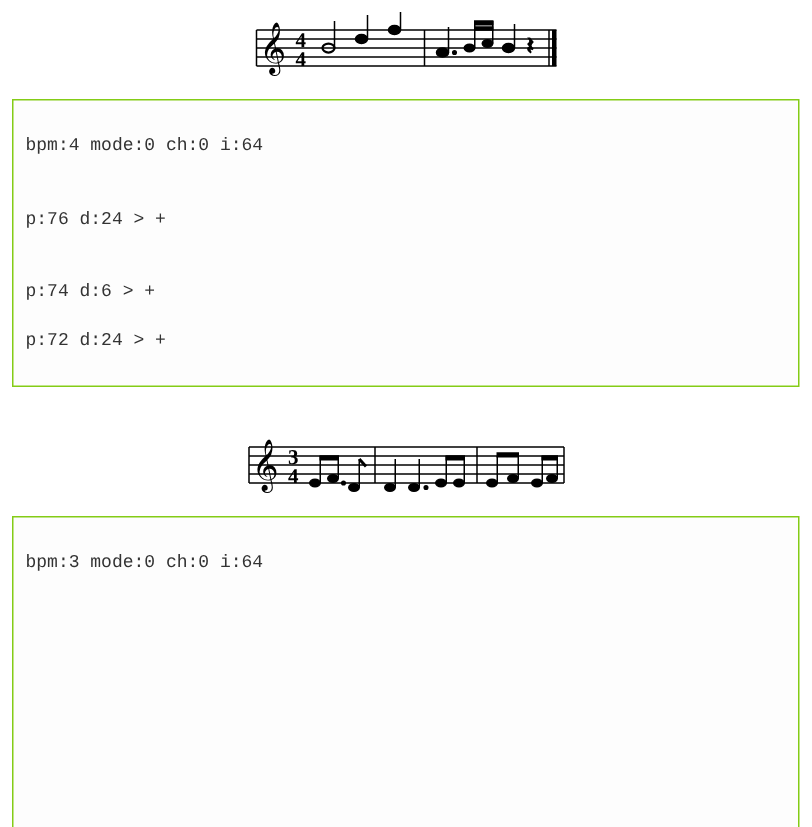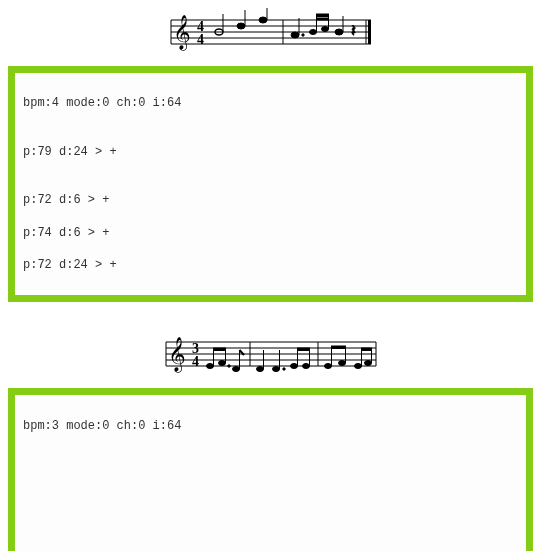--- a/index.html
+++ b/index.html
@@ -12,21 +12,21 @@
       padding: 8px;
     }
     .score-wrap {
       text-align: center;
       margin-bottom: 6px;
     }
     .score {
       display: inline-block;
     }
     .code-block {
-      border: 7px solid #84cc16;
+      border: 1px solid #84cc16;
       background: #fdfdfd;
       padding: 6px 8px;
       margin-bottom: 28px;
       line-height: 1.35;
       white-space: pre;
     }
     .code-line { display: block; }
     .blank-line { height: 1.35em; }
   </style>
 </head>
@@ -81,23 +81,22 @@
       <line x1="182" y1="24" x2="182" y2="8"></line>
 
       <text x="190" y="28" font-size="16" font-family="serif">𝄽</text>
     </g>
   </svg>
 </div>
 
 <div class="code-block">
 <span class="code-line">bpm:4 mode:0 ch:0 i:64</span>
 <span class="blank-line"></span>
-<span class="code-line">p:79 d:24 &gt; +</span>
+<span class="code-line">p:76 d:24 &gt; +</span>
 <span class="blank-line"></span>
-<span class="code-line">p:72 d:6 &gt; +</span>
 <span class="code-line">p:74 d:6 &gt; +</span>
 <span class="code-line">p:72 d:24 &gt; +</span>
 </div>
 
 <div class="score-wrap">
   <svg class="score" width="230" height="48" viewBox="0 0 230 48">
     <g stroke="#000" stroke-width="1">
       <line x1="10" y1="12" x2="220" y2="12"></line>
       <line x1="10" y1="18" x2="220" y2="18"></line>
       <line x1="10" y1="24" x2="220" y2="24"></line>

